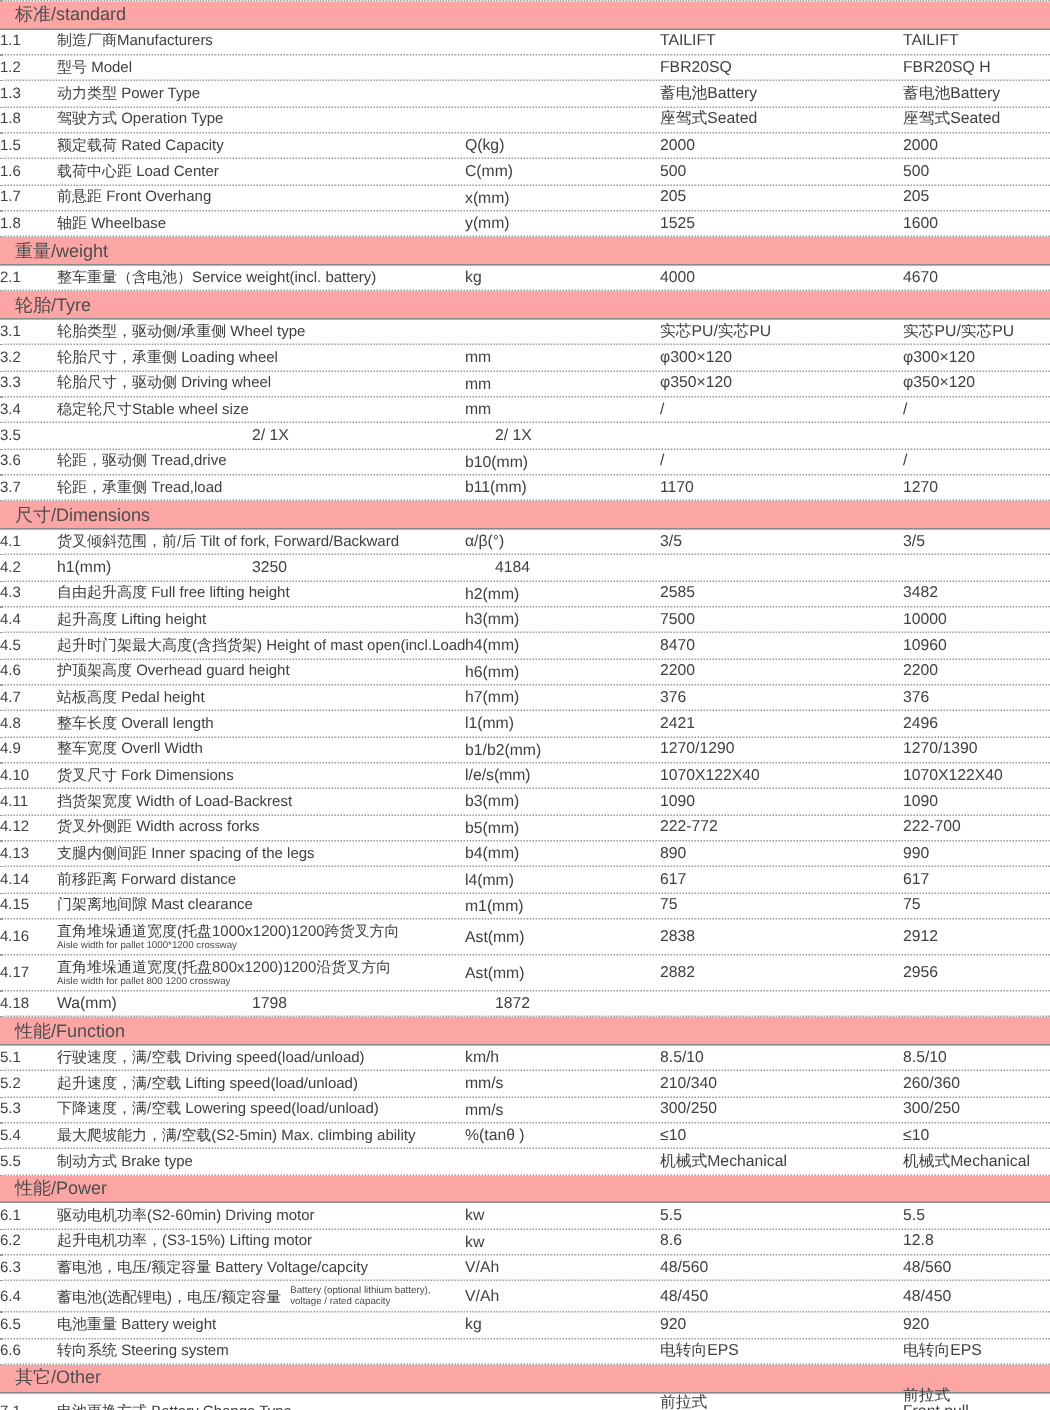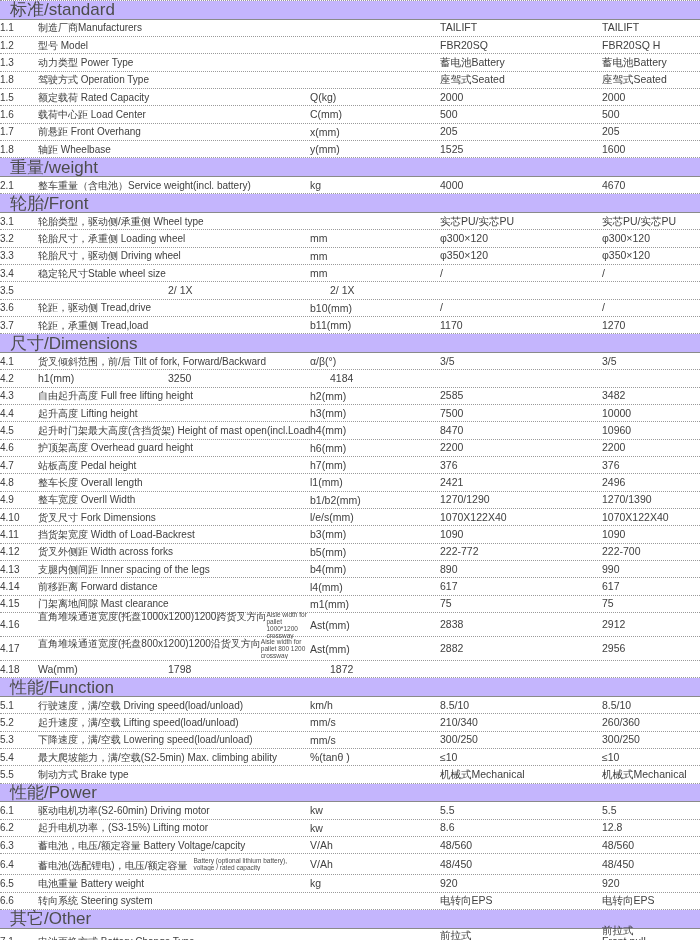--- a/index.html
+++ b/index.html
@@ -3,34 +3,34 @@
 <meta charset="utf-8">
 <style>
   html,body{margin:0;padding:0;}
   body{
     width:700px;height:940px;background:#ffffff;
     font-family:"Liberation Sans","DejaVu Sans",sans-serif;
     color:#404040;overflow:hidden;
   }
   .spec-table{border-top:1px dotted #969696;}
   .sec-header{
-    box-sizing:border-box;height:18.6px;background:#c4b5fd;
+    box-sizing:border-box;height:18.6px;background:#fca5a5;
     display:flex;align-items:center;padding-left:10px;
-    font-size:17px;color:#4d4d4d;border-bottom:1px solid #8a8a8a;
+    font-size:12px;color:#4d4d4d;border-bottom:1px solid #8a8a8a;
   }
   .row{
     box-sizing:border-box;display:flex;align-items:center;
     border-bottom:1px dotted #9a9a9a;height:17.35px;font-size:10px;
   }
   .row.tall-sub{height:24px;}
   .row.tall-inline{height:21px;}
   .row.tall-multiline{height:26px;}
   .c-no{flex:none;width:38px;padding-left:0;box-sizing:border-box;}
   .c-desc{flex:none;width:272px;display:flex;align-items:flex-end;overflow:hidden;line-height:11px;}
-  .c-desc.below{flex-direction:row;align-items:flex-start;justify-content:center;}
+  .c-desc.below{flex-direction:column;align-items:flex-start;justify-content:center;}
   .c-desc .main{white-space:nowrap;}
   .c-unit{flex:none;width:130px;font-size:10.5px;}
   .c-v1{flex:none;width:162px;font-size:10.5px;white-space:pre-line;line-height:11px;}
   .c-v2{flex:none;width:98px;font-size:10.5px;white-space:pre-line;line-height:11px;overflow:hidden;}
   .sub{font-size:6.5px;line-height:7px;color:#4a4a4a;}
   .sub.right{margin-left:6px;max-width:112px;white-space:normal;}
 </style>
 </head>
 <body>
 
@@ -111,21 +111,21 @@
     <div class="sec-header">重量/weight</div>
     <div class="row">
       <div class="c-no">2.1</div>
       <div class="c-desc">
         <div class="main">整车重量（含电池）Service weight(incl. battery)</div>
       </div>
       <div class="c-unit">kg</div>
       <div class="c-v1">4000</div>
       <div class="c-v2">4670</div>
     </div>
-    <div class="sec-header">轮胎/Front</div>
+    <div class="sec-header">轮胎/Tyre</div>
     <div class="row">
       <div class="c-no">3.1</div>
       <div class="c-desc">
         <div class="main">轮胎类型，驱动侧/承重侧 Wheel type</div>
       </div>
       <div class="c-unit"></div>
       <div class="c-v1">实芯PU/实芯PU</div>
       <div class="c-v2">实芯PU/实芯PU</div>
     </div>
     <div class="row">

